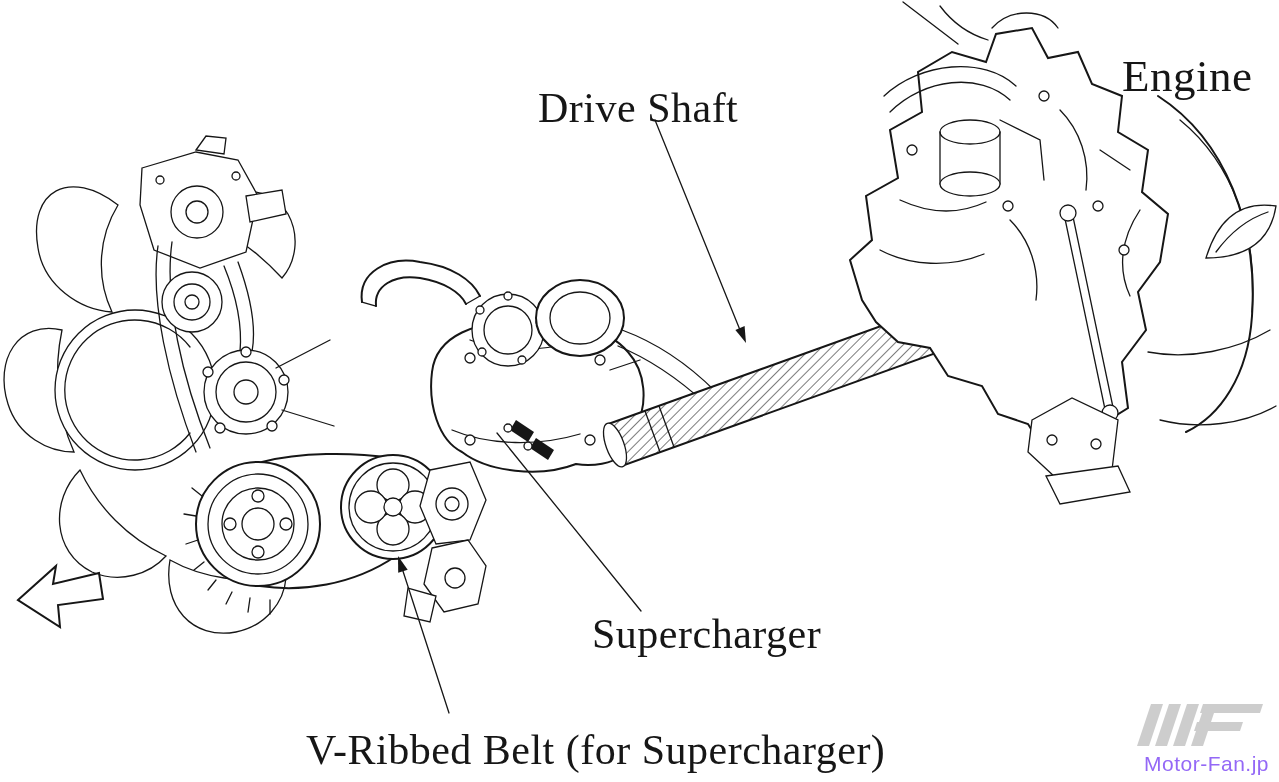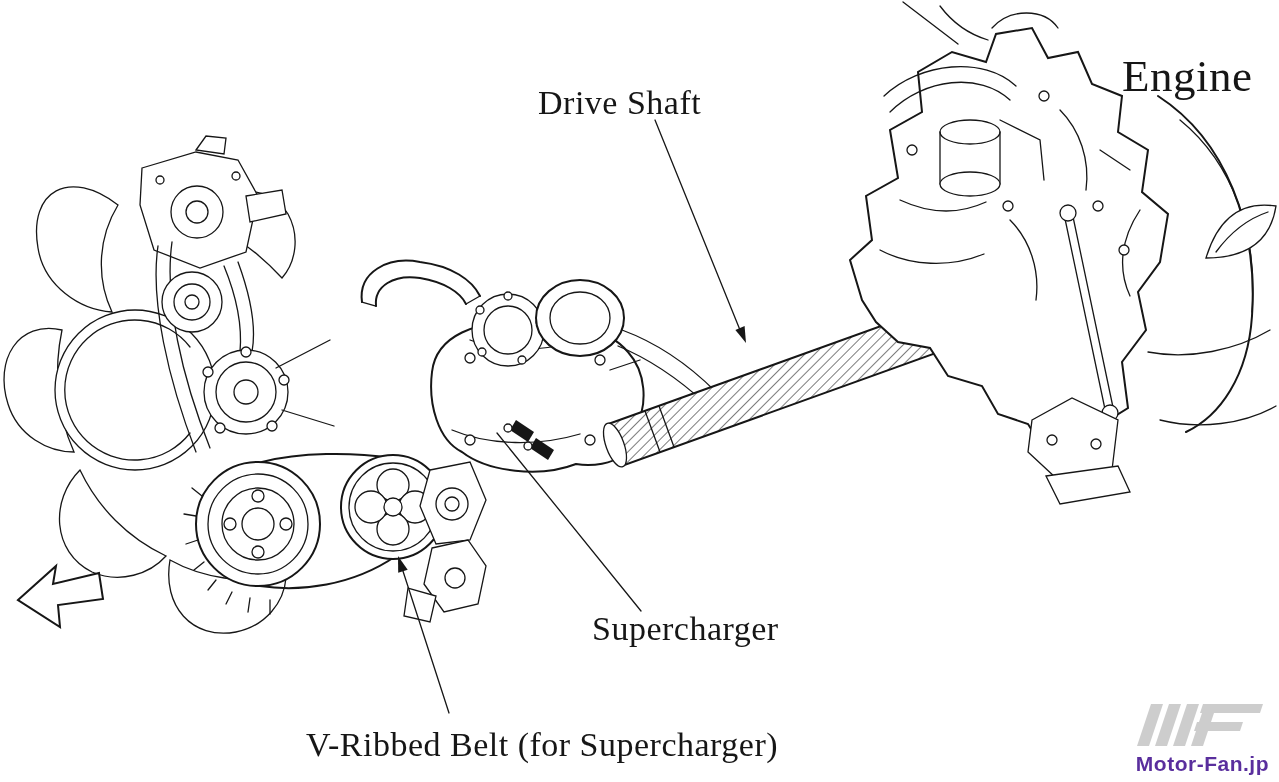--- a/index.html
+++ b/index.html
@@ -8,42 +8,42 @@
     width: 1279px;
     height: 782px;
     background: #ffffff;
     overflow: hidden;
     font-family: "Liberation Serif", serif;
     color: #161616;
   }
   .illustration { position: absolute; left: 0; top: 0; width: 1279px; height: 782px; }
   .diagram-label {
     position: absolute;
-    font-size: 34px;
+    font-size: 42px;
     letter-spacing: 0.5px;
     white-space: nowrap;
     color: #161616;
   }
   .label-drive-shaft { left: 538px; top: 84px; }
   .label-engine { left: 1122px; top: 50px; font-size: 45px; }
   .label-supercharger { left: 592px; top: 610px; }
   .label-vbelt { left: 306px; top: 726px; }
   .watermark {
     position: absolute;
     right: 10px;
     bottom: 6px;
     text-align: right;
     opacity: 0.92;
   }
   .watermark-text {
     font-family: "Liberation Sans", sans-serif;
-    font-weight: bold;
+    font-weight: normal;
     font-size: 21px;
     letter-spacing: 0.5px;
-    color: #4c1d95;
+    color: #8b5cf6;
     margin-top: -2px;
   }
   svg * { vector-effect: non-scaling-stroke; }
   .ln { stroke: #161616; fill: none; stroke-width: 2; stroke-linecap: round; }
   .thin { stroke: #161616; fill: none; stroke-width: 1.3; stroke-linecap: round; }
   .wh { fill: #ffffff; stroke: #161616; stroke-width: 2; }
   .whthin { fill: #ffffff; stroke: #161616; stroke-width: 1.3; }
   .blk { fill: #161616; stroke: none; }
 </style>
 </head>

